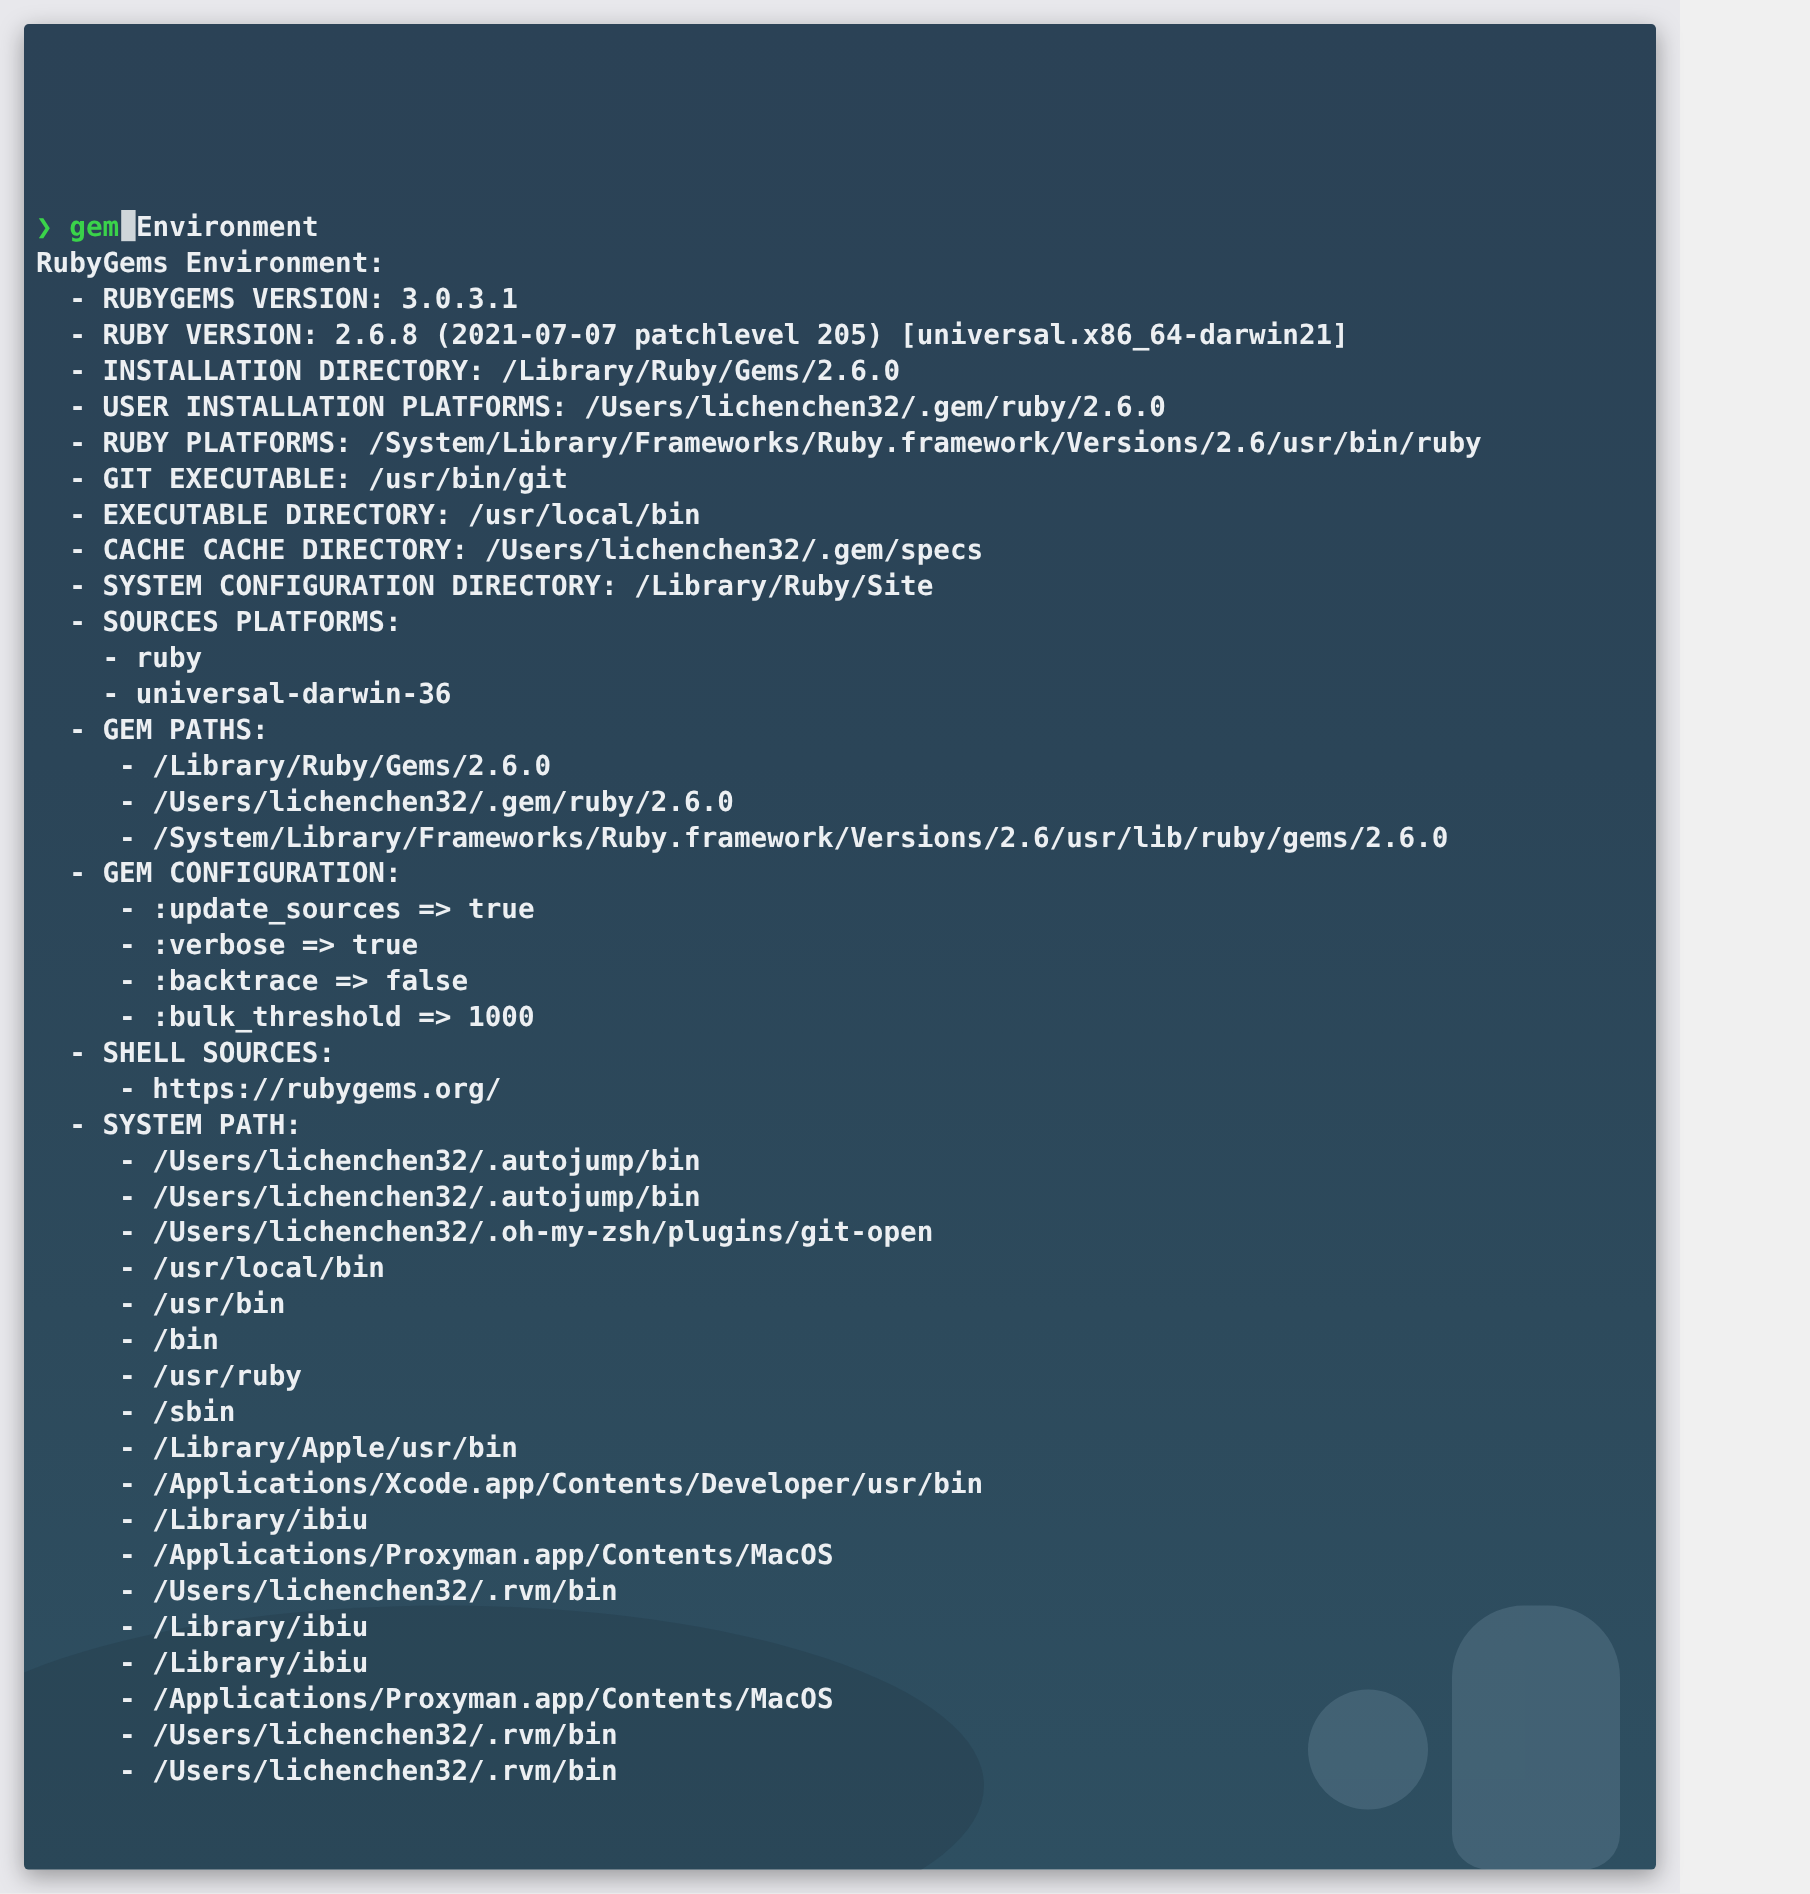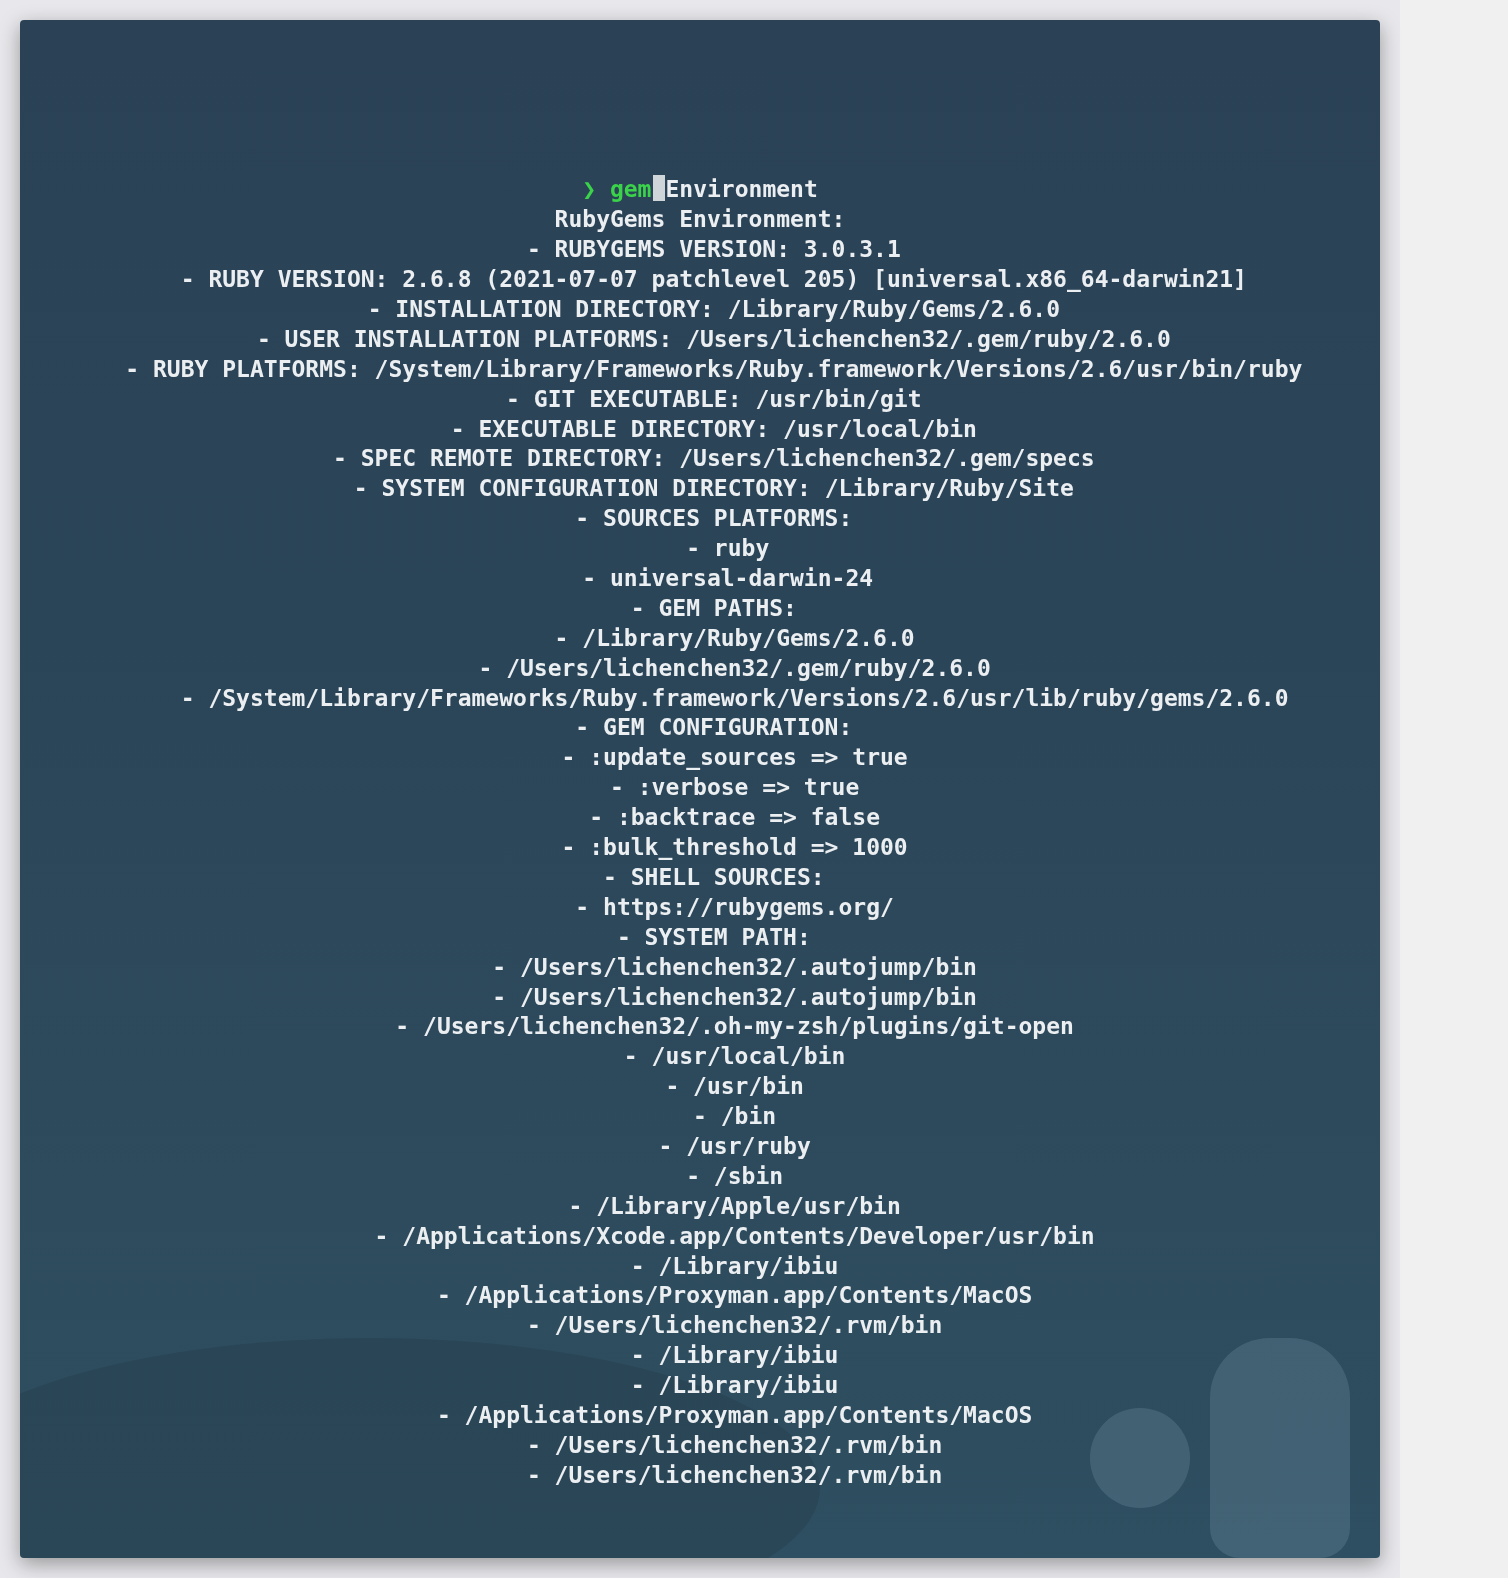--- a/index.html
+++ b/index.html
@@ -6,21 +6,20 @@
     margin: 0;
     padding: 0;
     background: #f0f0f0;
   }
   .frame {
     width: 1400px;
     height: 1578px;
     box-sizing: border-box;
     padding: 20px;
     background: #e8e8ec;
-    text-align: center;
   }
   .terminal {
     width: 100%;
     height: 100%;
     background: linear-gradient(180deg, #2b4256 0%, #2b4558 40%, #2d4a5c 70%, #2e4f61 100%);
     border-radius: 4px;
     box-shadow: 0 6px 20px rgba(0,0,0,0.35);
     color: #eceff2;
     font-family: "Menlo", "Consolas", "DejaVu Sans Mono", monospace;
     font-size: 23px;
@@ -102,25 +101,25 @@
 
     <div class="content"><span class="prompt-caret">❯</span> <span class="cmd">gem</span><span class="cursor"></span><span class="arg">Environment</span>
 <span class="out">RubyGems Environment:</span>
   - <span class="out">RUBYGEMS VERSION</span>: <span class="out">3.0.3.1</span>
   - <span class="out">RUBY VERSION</span>: <span class="out">2.6.8 (2021-07-07 patchlevel 205) [universal.x86_64-darwin21]</span>
   - <span class="out">INSTALLATION DIRECTORY</span>: <span class="out">/Library/Ruby/Gems/2.6.0</span>
   - <span class="out">USER INSTALLATION PLATFORMS</span>: <span class="out">/Users/lichenchen32/.gem/ruby/2.6.0</span>
   - <span class="out">RUBY PLATFORMS</span>: <span class="out">/System/Library/Frameworks/Ruby.framework/Versions/2.6/usr/bin/ruby</span>
   - <span class="out">GIT EXECUTABLE</span>: <span class="out">/usr/bin/git</span>
   - <span class="out">EXECUTABLE DIRECTORY</span>: <span class="out">/usr/local/bin</span>
-  - <span class="out">SPEC REMOTE DIRECTORY</span>: <span class="out">/Users/lichenchen32/.gem/specs</span>
+  - <span class="out">CACHE CACHE DIRECTORY</span>: <span class="out">/Users/lichenchen32/.gem/specs</span>
   - <span class="out">SYSTEM CONFIGURATION DIRECTORY</span>: <span class="out">/Library/Ruby/Site</span>
   - <span class="out">SOURCES PLATFORMS</span>:
     - <span class="out">ruby</span>
-    - <span class="out">universal-darwin-24</span>
+    - <span class="out">universal-darwin-36</span>
   - <span class="out">GEM PATHS</span>:
      - <span class="out">/Library/Ruby/Gems/2.6.0</span>
      - <span class="out">/Users/lichenchen32/.gem/ruby/2.6.0</span>
      - <span class="out">/System/Library/Frameworks/Ruby.framework/Versions/2.6/usr/lib/ruby/gems/2.6.0</span>
   - <span class="out">GEM CONFIGURATION</span>:
      - <span class="out">:update_sources =&gt; true</span>
      - <span class="out">:verbose =&gt; true</span>
      - <span class="out">:backtrace =&gt; false</span>
      - <span class="out">:bulk_threshold =&gt; 1000</span>
   - <span class="out">SHELL SOURCES</span>:

